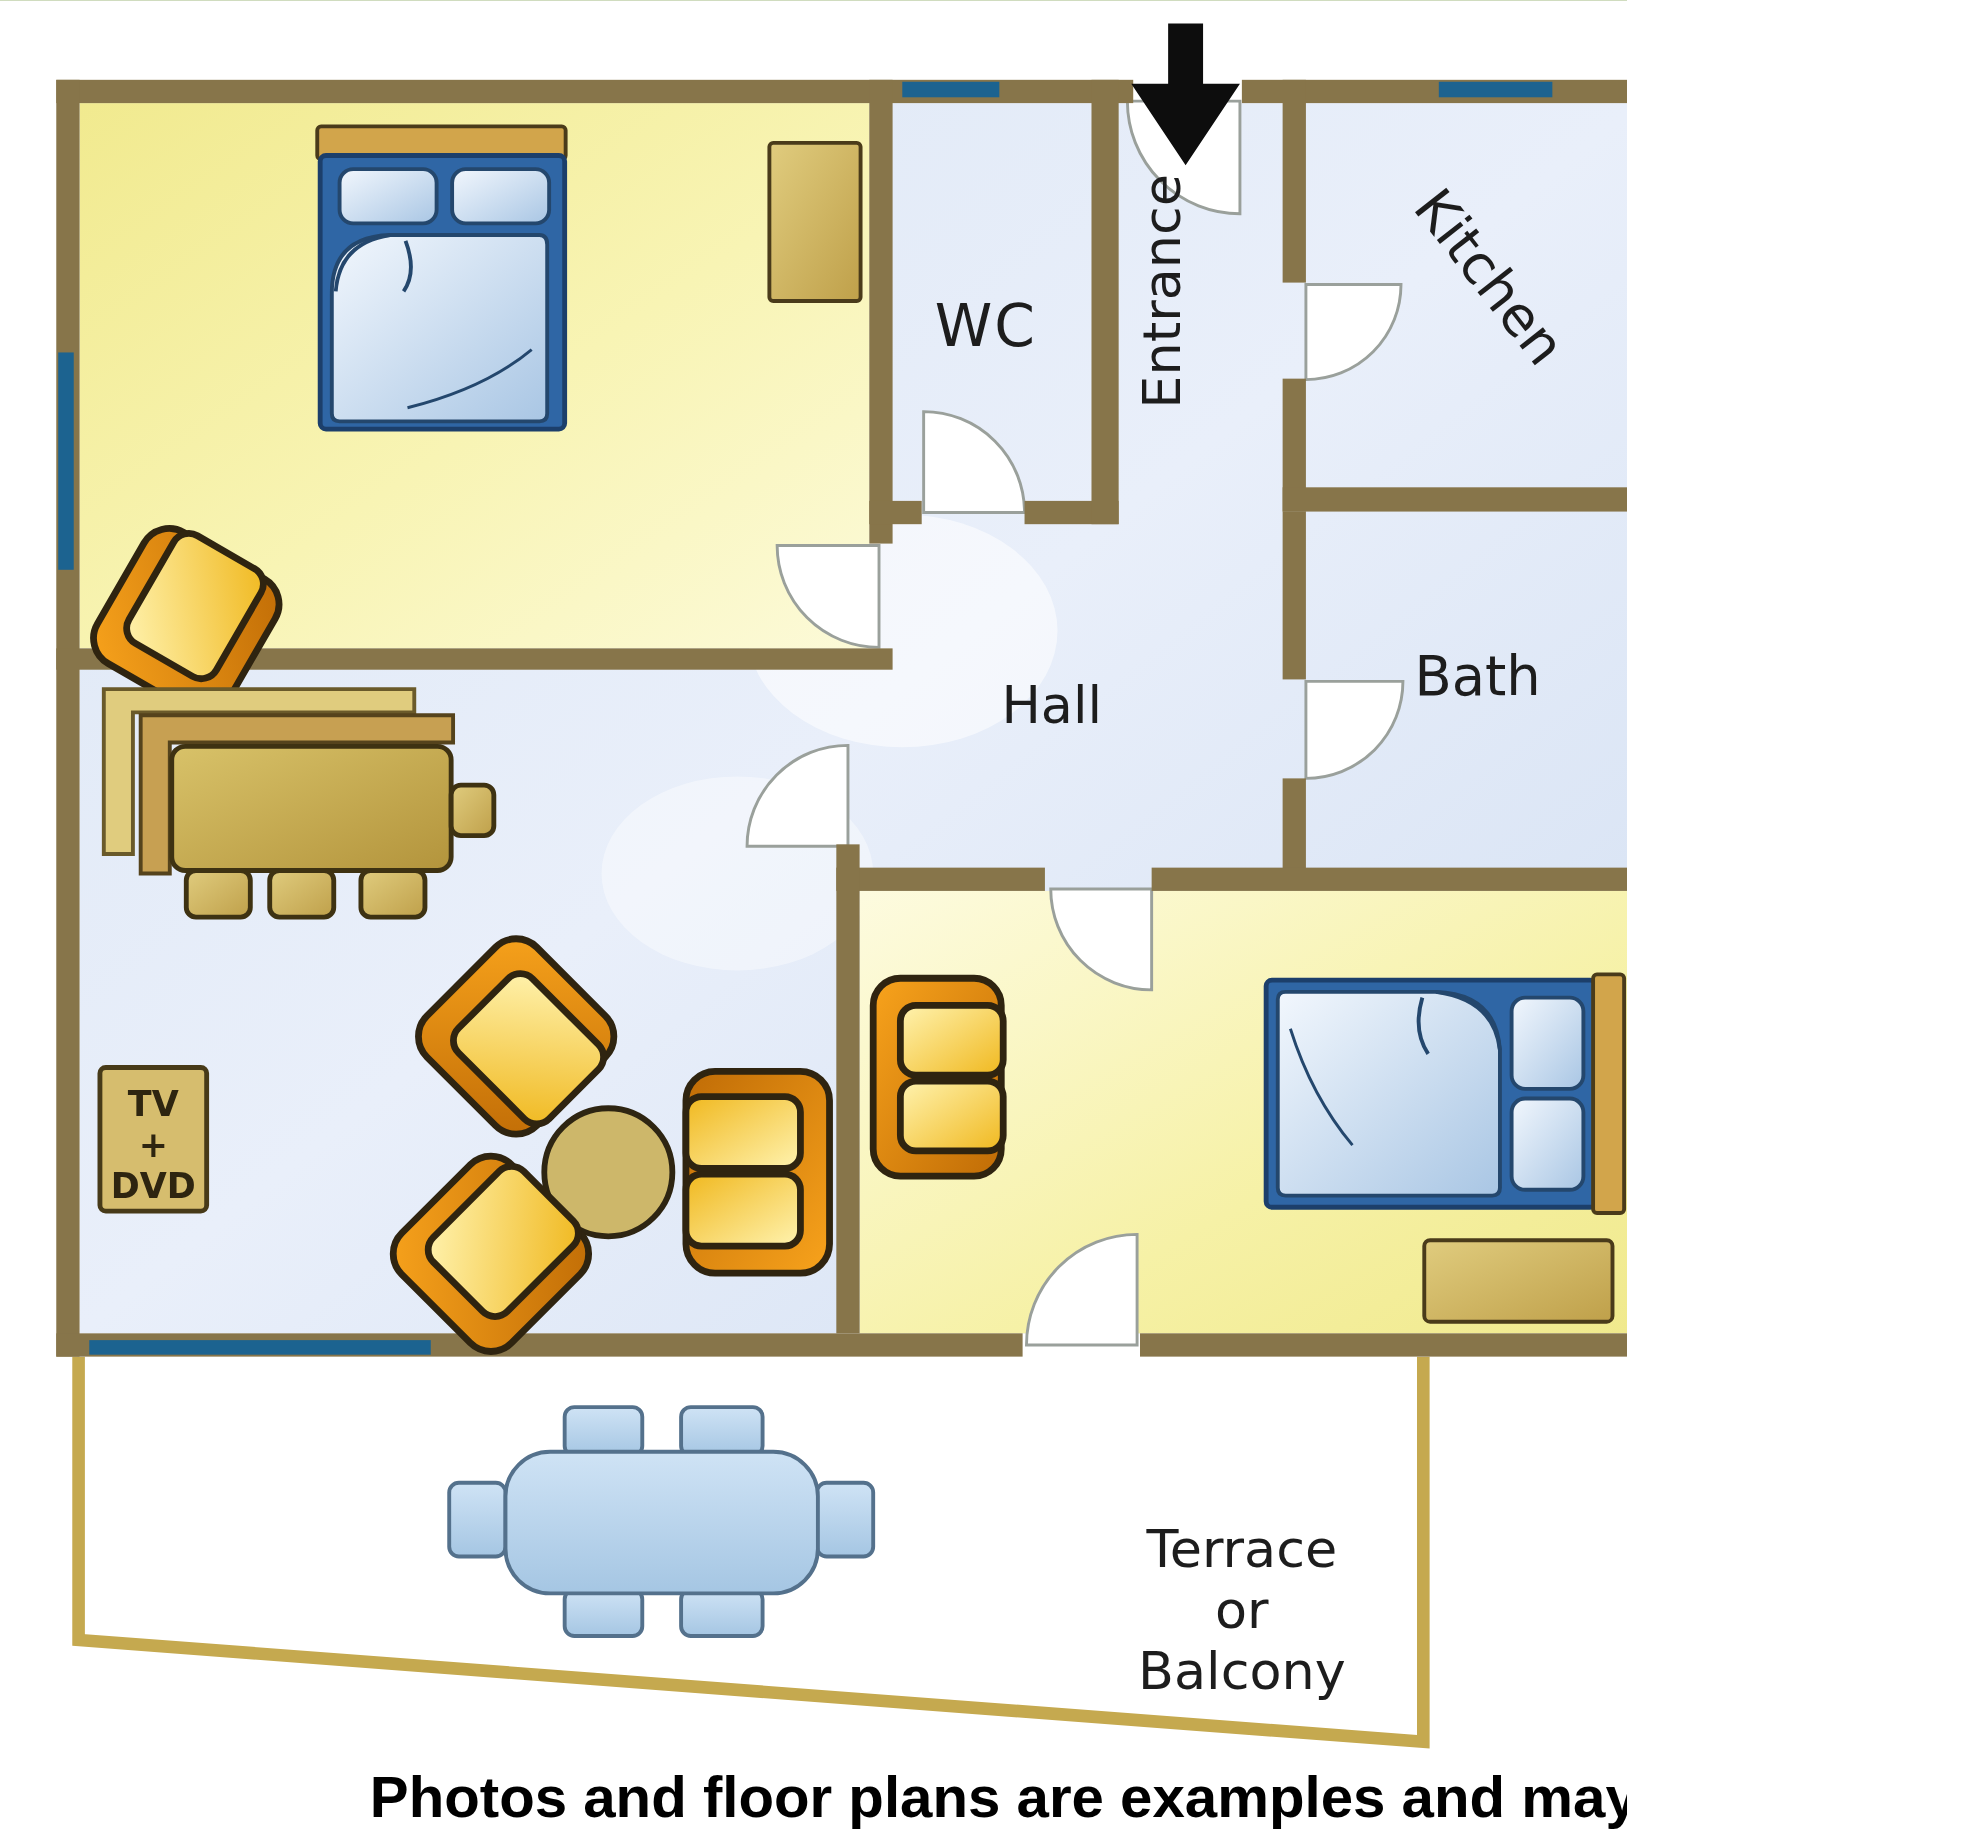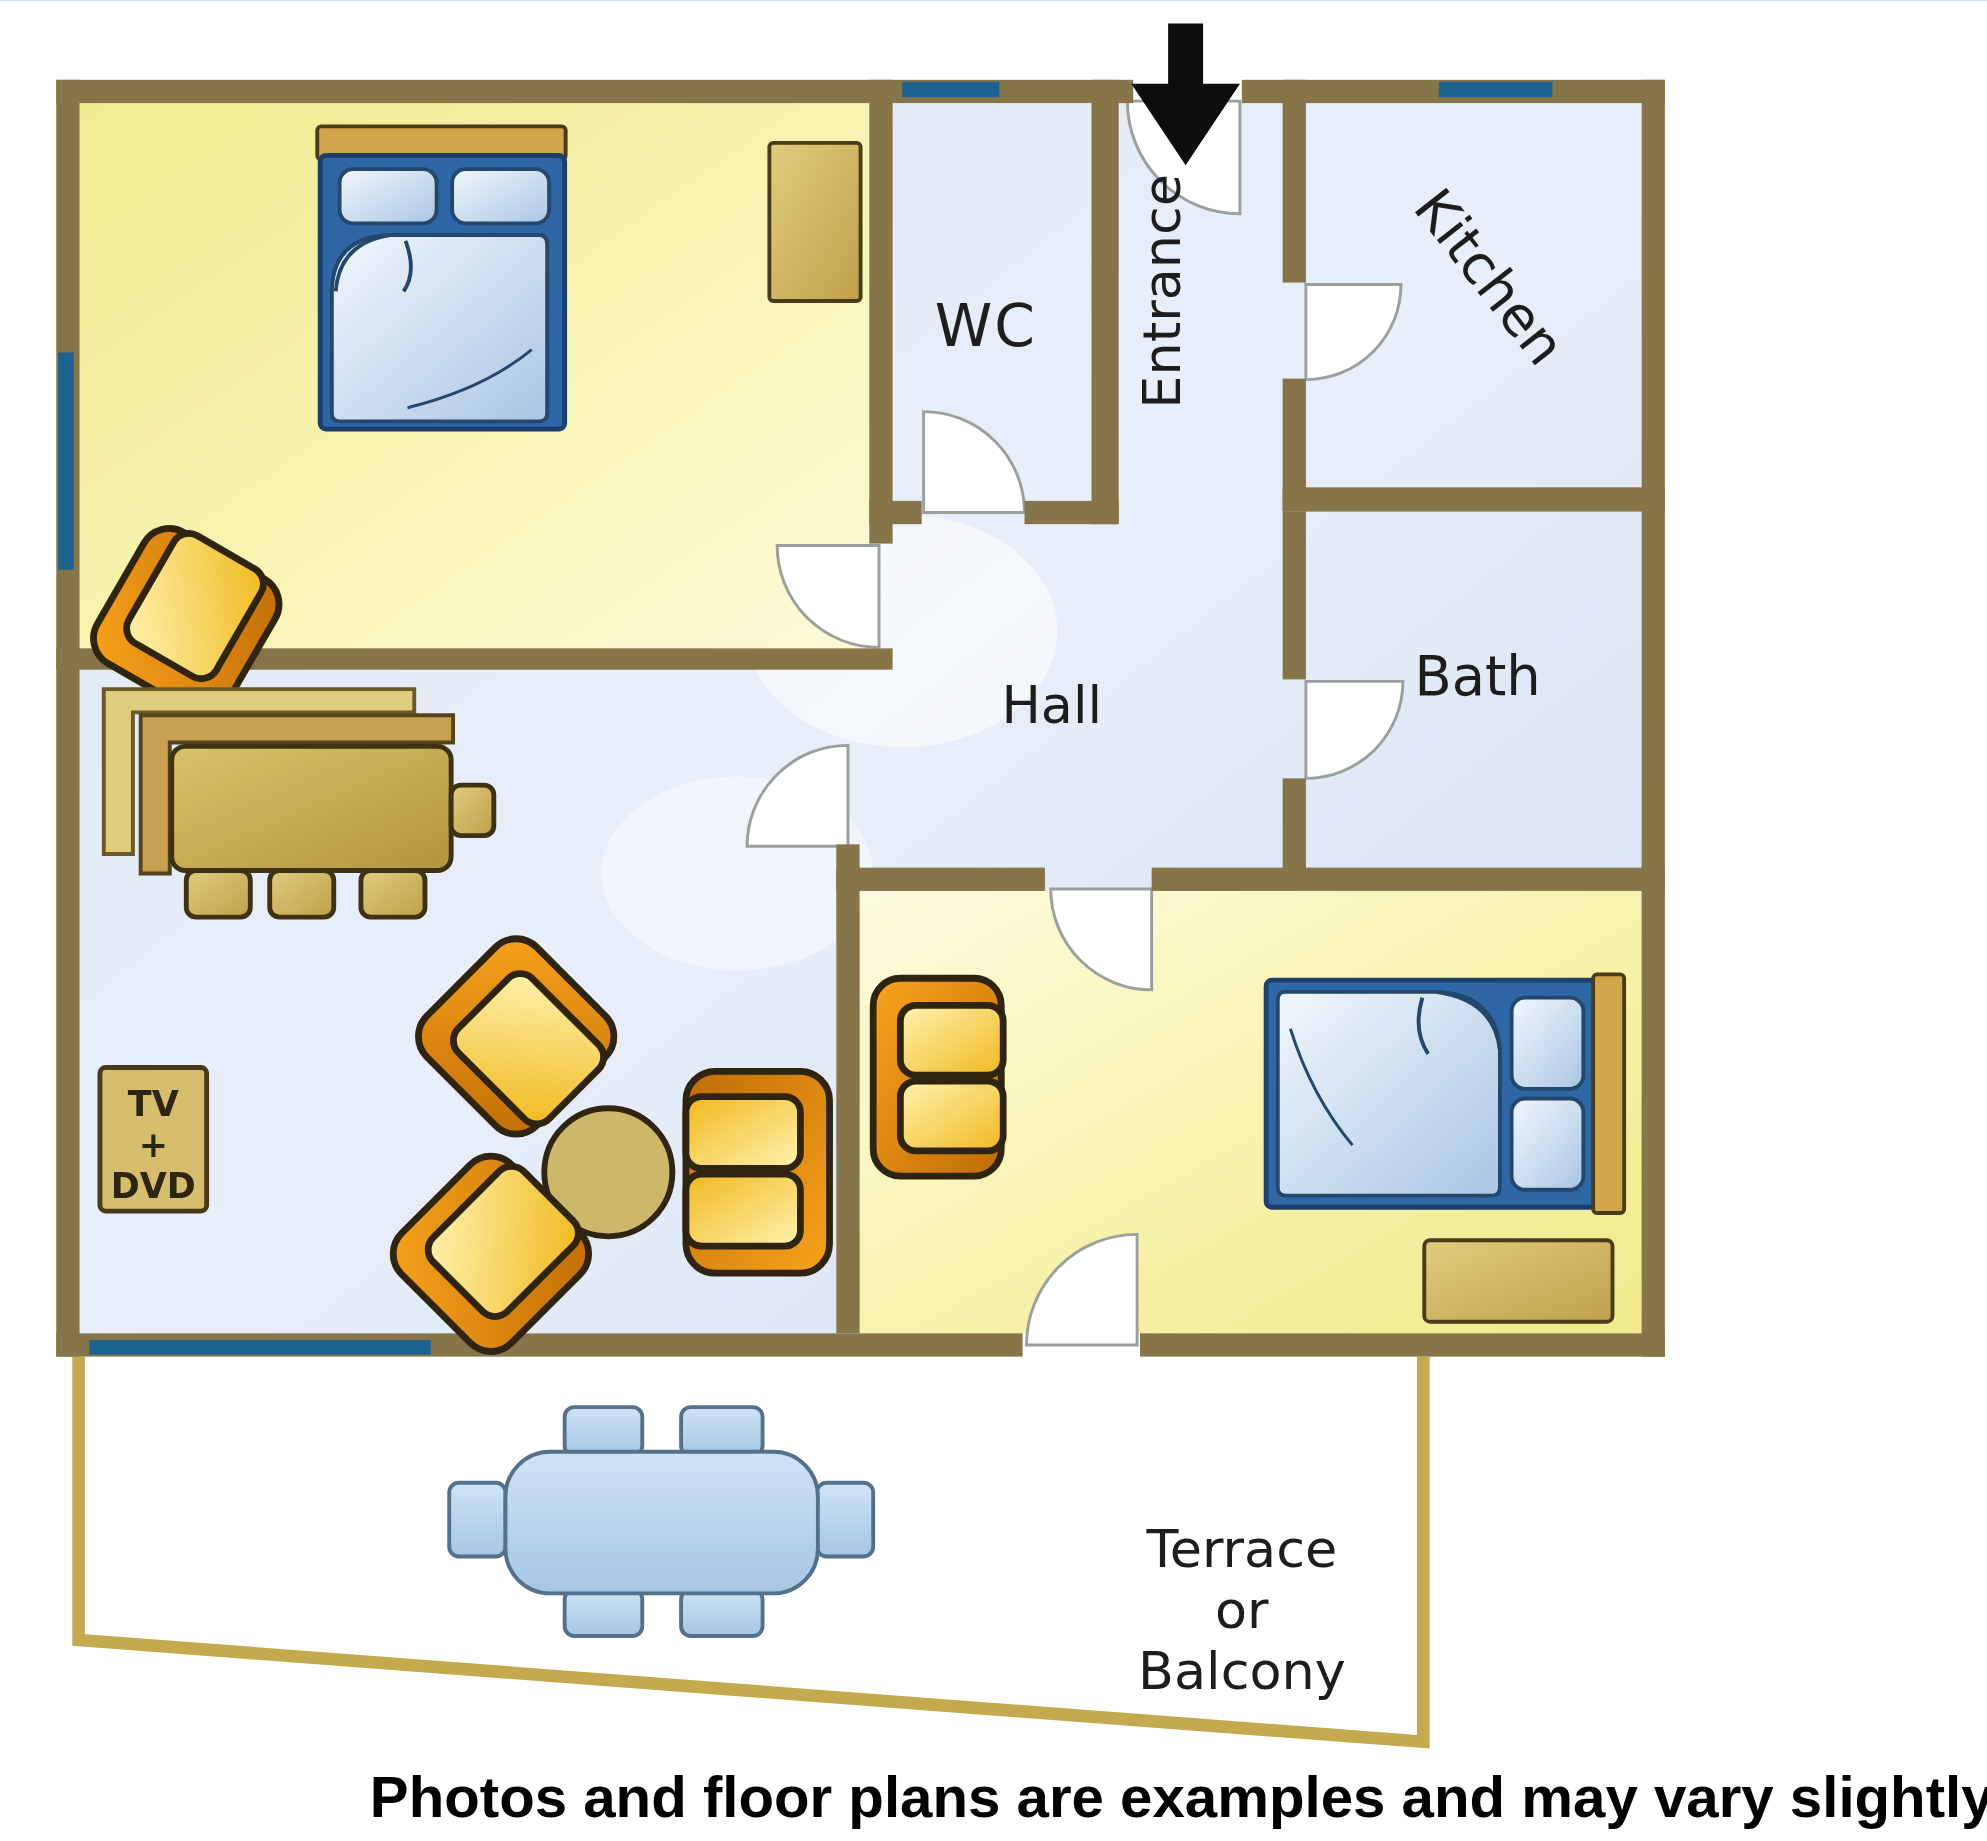--- a/index.html
+++ b/index.html
@@ -1,16 +1,16 @@
 <!DOCTYPE html>
 <html><head>
 <meta charset="utf-8">
 <style>
   html,body{margin:0;padding:0;background:#ffffff;}
-  .stage{position:relative;width:1987px;height:1842px;background:#3b82f6;overflow:hidden;
+  .stage{position:relative;width:1627px;height:1842px;background:#4d7c0f;overflow:hidden;
          font-family:"DejaVu Sans","Liberation Sans",sans-serif;}
   svg{display:block}
   .room-label{fill:#1d1d1d;font-family:"DejaVu Sans","Liberation Sans",sans-serif;}
   .caption-text{fill:#000;font-family:"Liberation Sans","DejaVu Sans",sans-serif;font-weight:bold;}
   .tv-text{fill:#2e2510;font-family:"DejaVu Sans","Liberation Sans",sans-serif;font-weight:600;}
 </style>
 </head>
 <body>
 
 <div class="stage">

